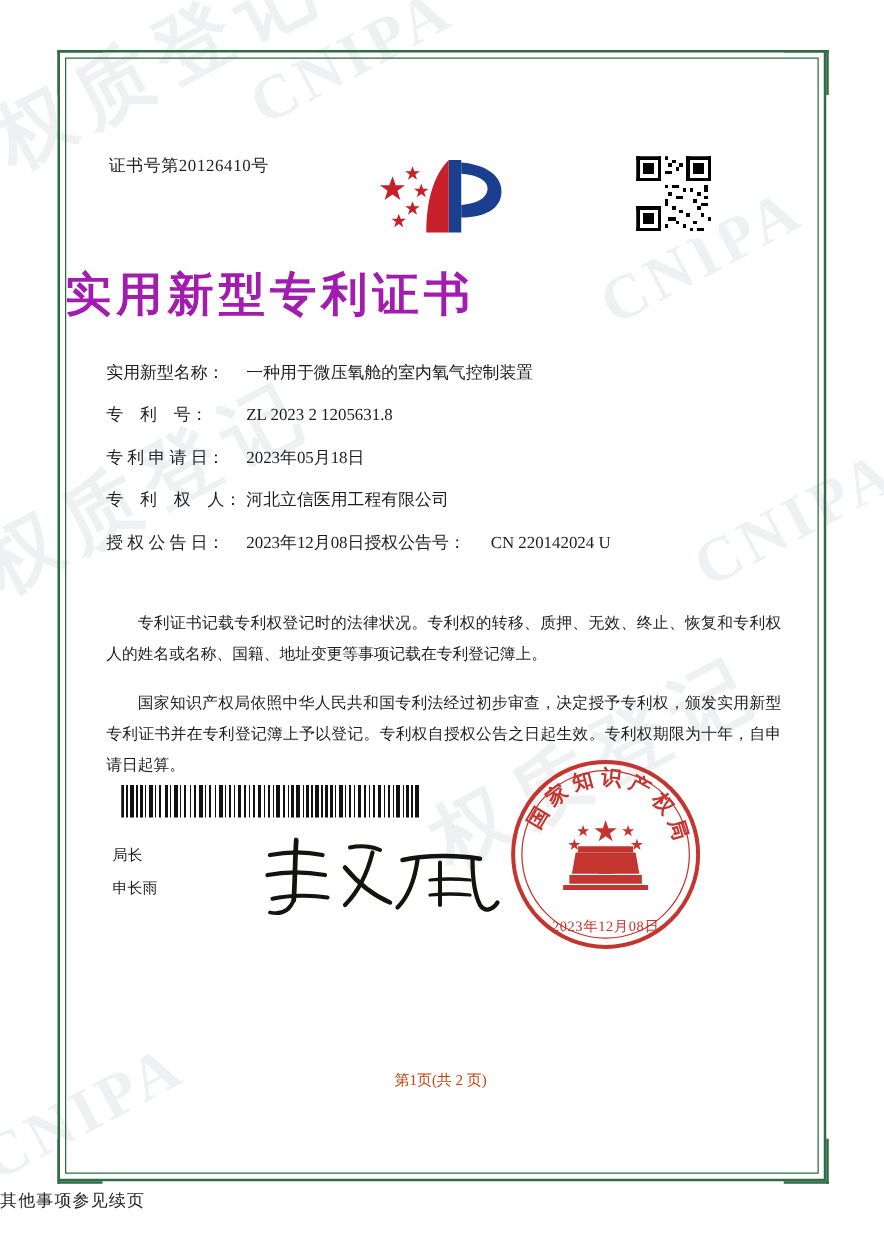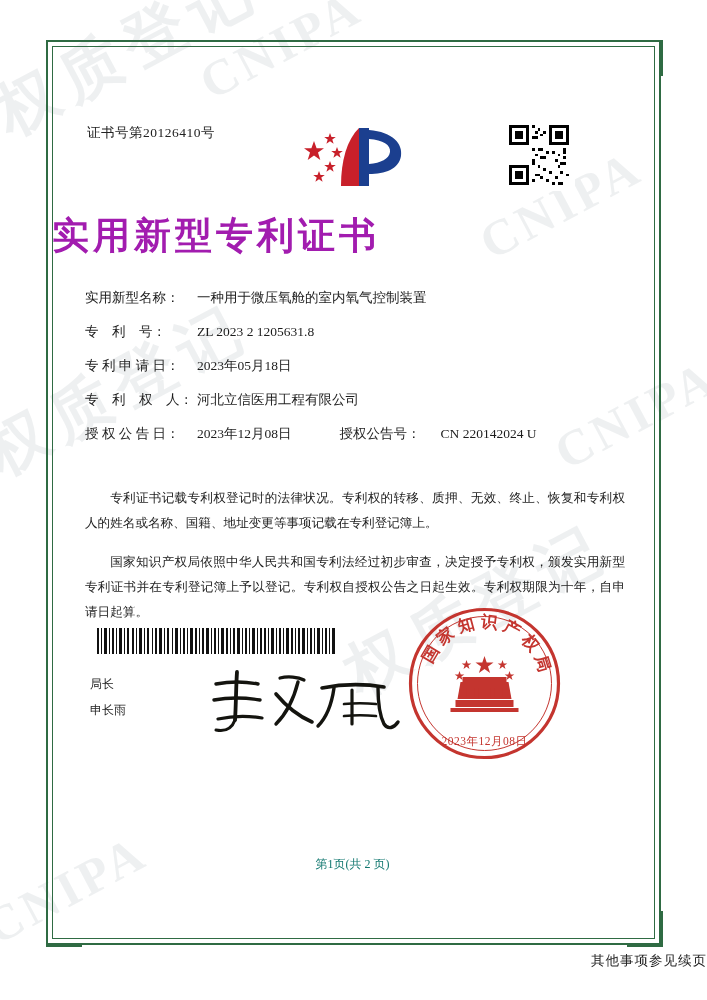--- a/index.html
+++ b/index.html
@@ -137,21 +137,20 @@
   .field-label {
     display: inline-block;
     width: 112px;
     letter-spacing: 0px;
   }
   .field-value {
     display: inline-block;
   }
   .field-row .inline-label {
     display: inline-block;
-    margin-left: 48px;
   }
   .inline-value { display: inline-block; margin-left: 20px; }
 
   .paras {
     position: absolute;
     left: 33px;
     top: 440px;
     width: 540px;
     font-size: 12.6px;
     line-height: 25px;
@@ -204,30 +203,30 @@
     height: 70px;
   }
 
   .page-no {
     position: absolute;
     left: 0;
     right: 0;
     top: 810px;
     text-align: center;
     font-size: 12px;
-    color: #0f766e;
+    color: #c2410c;
     margin-left: 45px;
   }
 
   .footnote {
     position: absolute;
     left: 0;
     right: 0;
     top: 952px;
-    text-align: right;
+    text-align: left;
     font-size: 13.5px;
     letter-spacing: 1px;
     color: #1d1d1d;
     z-index: 3;
   }
 </style>
 </head>
 <body>
 
 <div class="watermark-layer">

